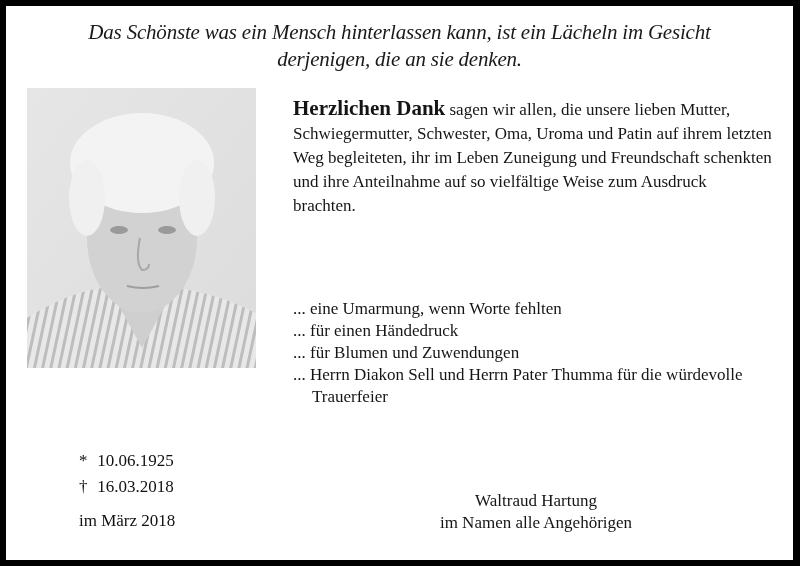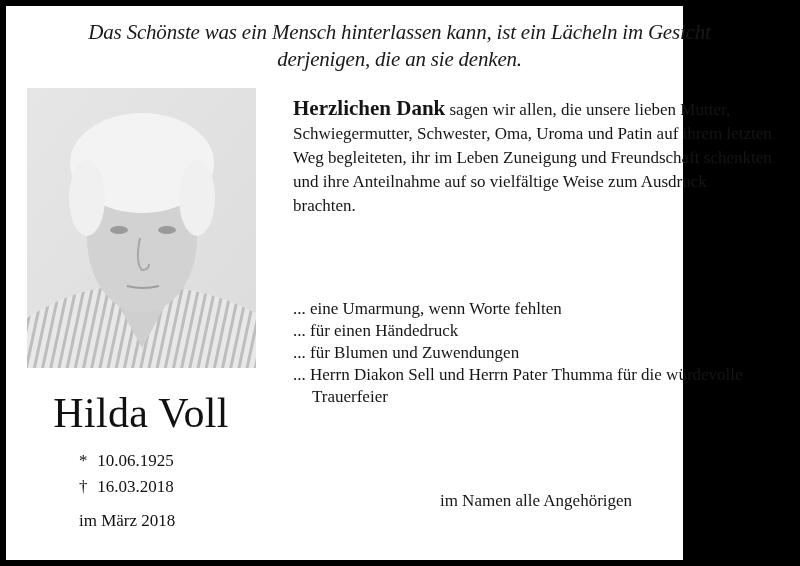--- a/index.html
+++ b/index.html
@@ -1,19 +1,19 @@
 <!DOCTYPE html>
 <html><head>
   <meta charset="utf-8">
   <style>
     * { margin: 0; padding: 0; box-sizing: border-box; }
     html, body { width: 800px; height: 566px; background: #000; overflow: hidden; }
     body { position: relative; font-family: "Liberation Serif", "DejaVu Serif", serif; color: #111; }
     .page {
-      position: absolute; left: 6px; top: 6px; width: 677px; height: 554px;
+      position: absolute; left: 6px; top: 6px; width: 787px; height: 554px;
       background: #fff;
     }
     .quote {
       position: absolute; left: 0; top: 13px; width: 787px;
       text-align: center; font-style: italic; font-size: 21px; line-height: 27px;
       color: #1a1a1a; letter-spacing: -0.2px;
     }
     .photo {
       position: absolute; left: 21px; top: 82px; width: 229px; height: 280px;
       background: #e4e4e4; overflow: hidden;
@@ -73,21 +73,20 @@
       <ellipse cx="115" cy="75" rx="72" ry="50" fill="#f3f3f3"></ellipse>
       <ellipse cx="60" cy="110" rx="18" ry="38" fill="#f0f0f0"></ellipse>
       <ellipse cx="170" cy="110" rx="18" ry="38" fill="#f0f0f0"></ellipse>
       <ellipse cx="92" cy="142" rx="9" ry="4" fill="#9a9a9a"></ellipse>
       <ellipse cx="140" cy="142" rx="9" ry="4" fill="#9a9a9a"></ellipse>
       <path d="M113 150 Q108 175 115 182 Q122 182 122 176" stroke="#a8a8a8" stroke-width="2" fill="none"></path>
       <path d="M100 198 Q116 202 132 198" stroke="#9e9e9e" stroke-width="2" fill="none"></path>
     </svg>
   </div>
 
-  <div class="name">Hilda Voll</div>
 
   <div class="dates">
     <div>
       <span class="sym">*</span>
       <span>10.06.1925</span>
     </div>
     <div>
       <span class="sym">†</span>
       <span>16.03.2018</span>
     </div>
@@ -103,16 +102,17 @@
 
 
   <ul class="special-list">
     <li>... eine Umarmung, wenn Worte fehlten</li>
     <li>... für einen Händedruck</li>
     <li>... für Blumen und Zuwendungen</li>
     <li>... Herrn Diakon Sell und Herrn Pater Thumma für die würdevolle Trauerfeier</li>
   </ul>
 
   <div class="signature">
+    <div>Waltraud Hartung</div>
     <div>im Namen alle Angehörigen</div>
   </div>
 
 </div>
 
 </body></html>

